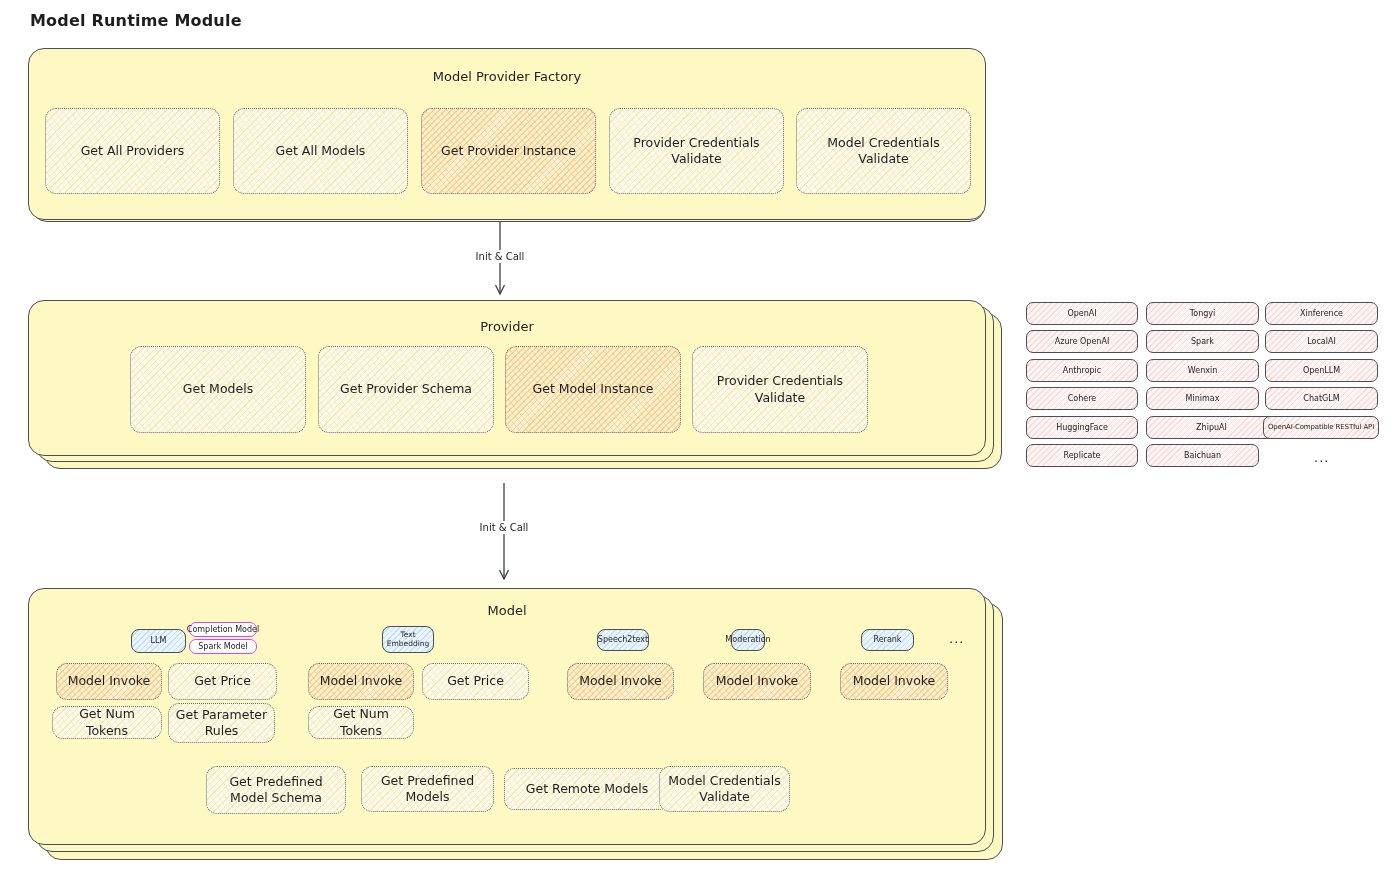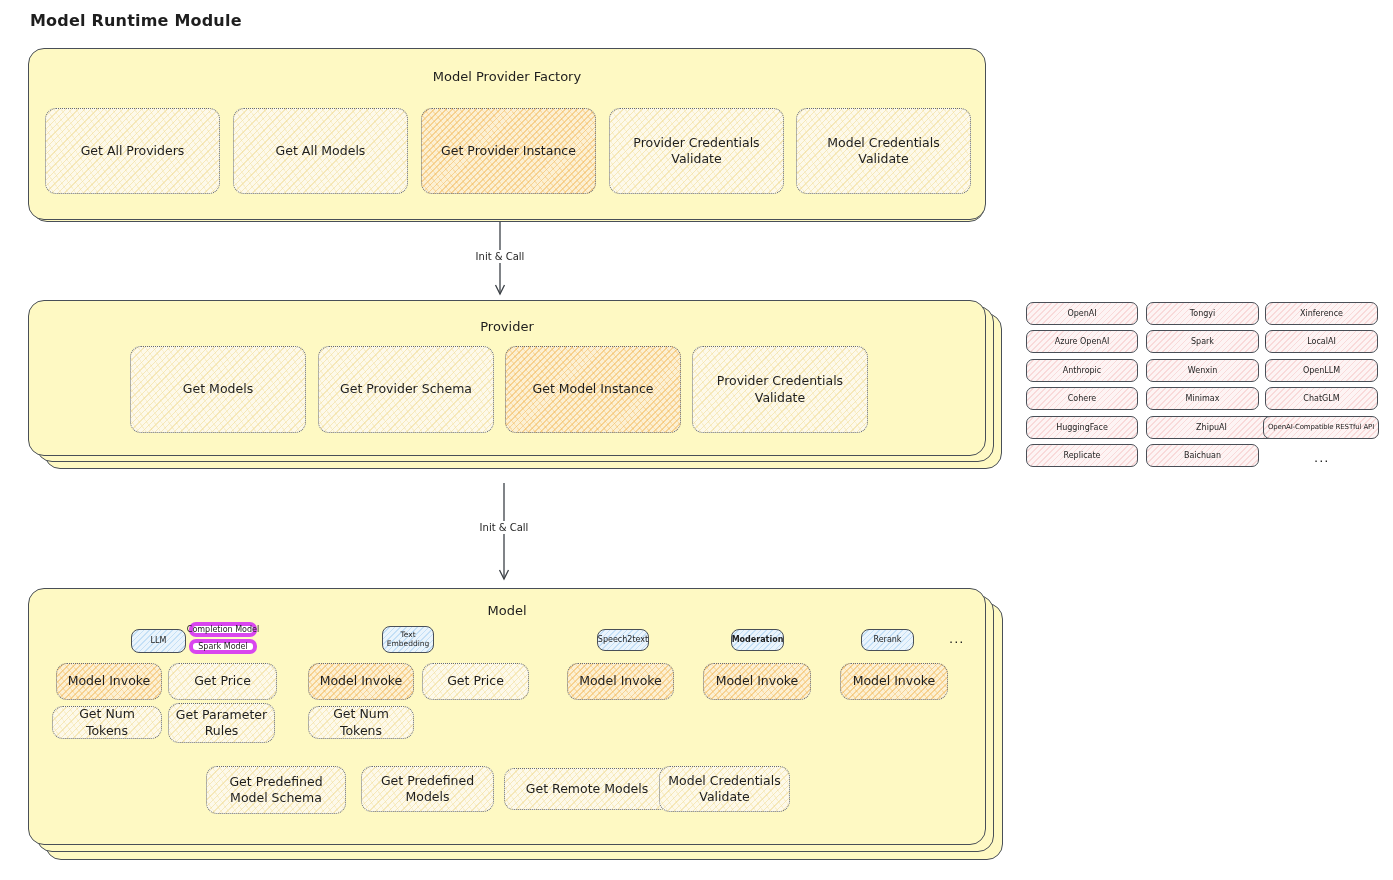--- a/index.html
+++ b/index.html
@@ -48,21 +48,21 @@
   .blue{
     position:absolute;box-sizing:border-box;display:flex;align-items:center;justify-content:center;
     text-align:center;border:1.2px solid #494f57;border-radius:8px;font-size:8px;line-height:1.15;
     color:#1e1e1e;
     background:
       repeating-linear-gradient(135deg, rgba(158,203,240,.5) 0 1px, rgba(0,0,0,0) 1px 4px),
       #eaf4fc;
   }
   .wtab{
     position:absolute;box-sizing:border-box;display:flex;align-items:center;justify-content:center;
-    text-align:center;border:4px solid #d946ef;border-radius:7px;background:#ffffff;
+    text-align:center;border:1px solid #d946ef;border-radius:7px;background:#ffffff;
     font-size:8px;line-height:1;white-space:nowrap;color:#1e1e1e;
   }
   .arrow{position:absolute;}
   .arrow-label{
     position:absolute;transform:translateX(-50%);background:#ffffff;padding:1px 4px;
     font-size:10px;white-space:nowrap;color:#1e1e1e;
   }
   .ellipsis{position:absolute;font-size:13px;letter-spacing:1px;color:#1e1e1e;}
 </style>
 </head>
@@ -128,21 +128,21 @@
   <div class="layer" style="left:45px;top:603px;width:958px;height:257px;"></div>
   <div class="layer" style="left:36px;top:595px;width:958px;height:257px;"></div>
   <div class="container" style="left:28px;top:588px;width:958px;height:257px;">
     <div class="container-title" style="top:14px;">Model</div>
 
     <div class="blue" style="left:102px;top:40px;width:55px;height:24px;">LLM</div>
     <div class="wtab" style="left:160px;top:33px;width:68px;height:15px;">Completion Model</div>
     <div class="wtab" style="left:160px;top:50px;width:68px;height:15px;">Spark Model</div>
     <div class="blue" style="left:353px;top:37px;width:52px;height:27px;font-size:7.5px;padding:1px 2px;">Text Embedding</div>
     <div class="blue" style="left:568px;top:40px;width:52px;height:22px;">Speech2text</div>
-    <div class="blue" style="left:702px;top:40px;width:53px;height:22px;font-weight:bold;">Moderation</div>
+    <div class="blue" style="left:702px;top:40px;width:34px;height:22px;">Moderation</div>
     <div class="blue" style="left:832px;top:40px;width:53px;height:22px;">Rerank</div>
     <div class="ellipsis" style="left:920px;top:42px;">...</div>
 
     <div class="node orange" style="left:27px;top:74px;width:106px;height:37px;">Model Invoke</div>
     <div class="node yellow" style="left:139px;top:74px;width:109px;height:37px;">Get Price</div>
     <div class="node orange" style="left:279px;top:74px;width:106px;height:37px;">Model Invoke</div>
     <div class="node yellow" style="left:393px;top:74px;width:107px;height:37px;">Get Price</div>
     <div class="node orange" style="left:538px;top:74px;width:107px;height:37px;">Model Invoke</div>
     <div class="node orange" style="left:674px;top:74px;width:108px;height:37px;">Model Invoke</div>
     <div class="node orange" style="left:811px;top:74px;width:108px;height:37px;">Model Invoke</div>

